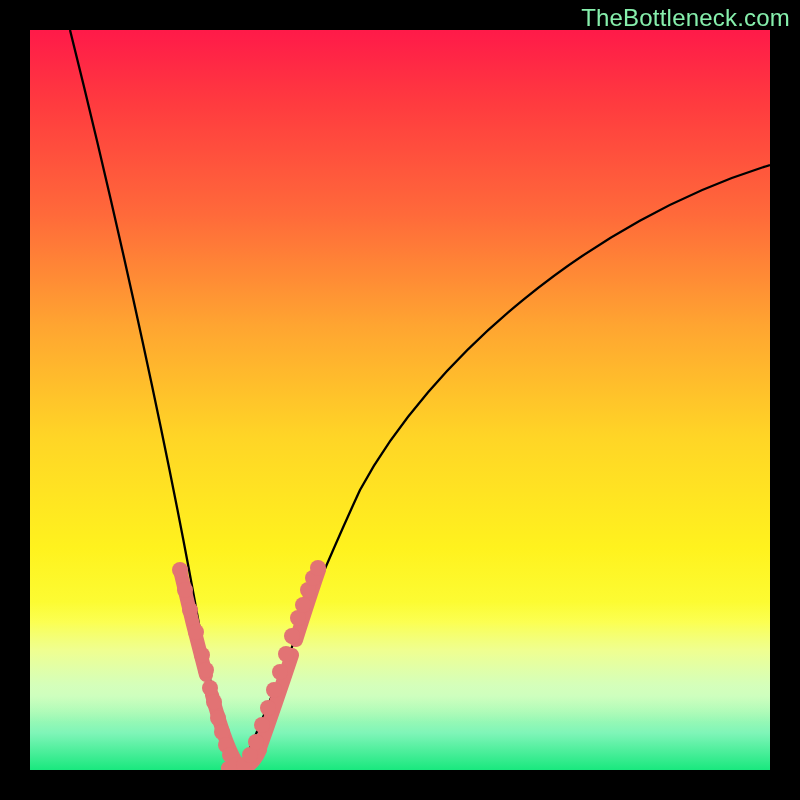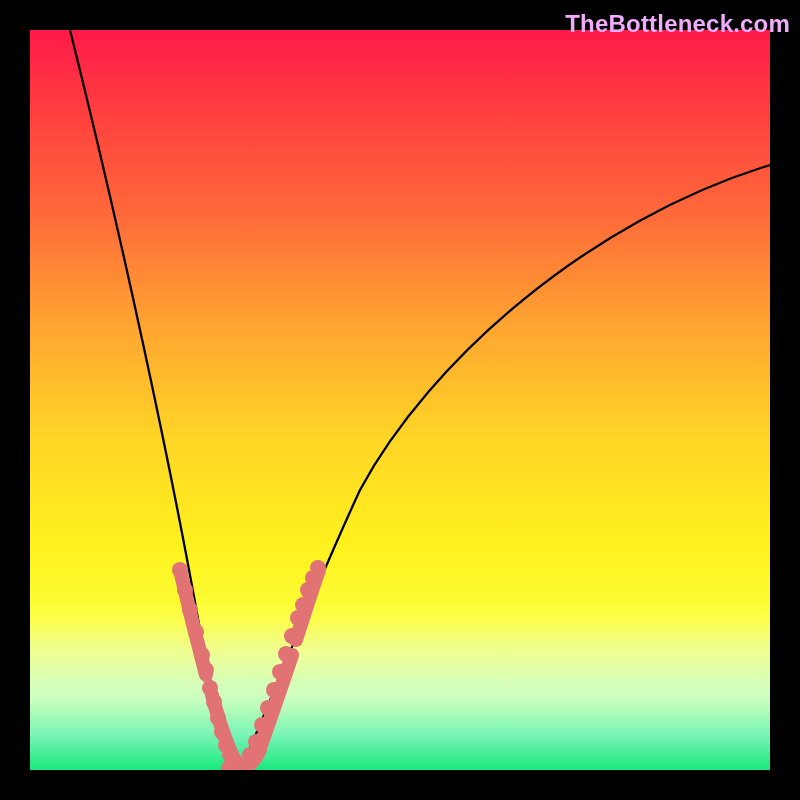--- a/index.html
+++ b/index.html
@@ -37,26 +37,26 @@
     height: 120px;
     background: linear-gradient(to bottom,
       rgba(255,255,200,0) 0%,
       rgba(255,255,220,0.35) 40%,
       rgba(220,255,220,0.45) 70%,
       rgba(200,255,200,0) 100%);
     pointer-events: none;
   }
   .watermark {
     position: absolute;
-    top: 10px;
+    top: 4px;
     right: 10px;
-    color: #f0abfc;
+    color: #86efac;
     font-size: 24px;
     letter-spacing: 0.2px;
-    font-weight: 700;
+    font-weight: 400;
     z-index: 10;
   }
   svg.curve {
     position: absolute;
     left: 0;
     top: 0;
     width: 740px;
     height: 740px;
   }
   .pink-dot {

